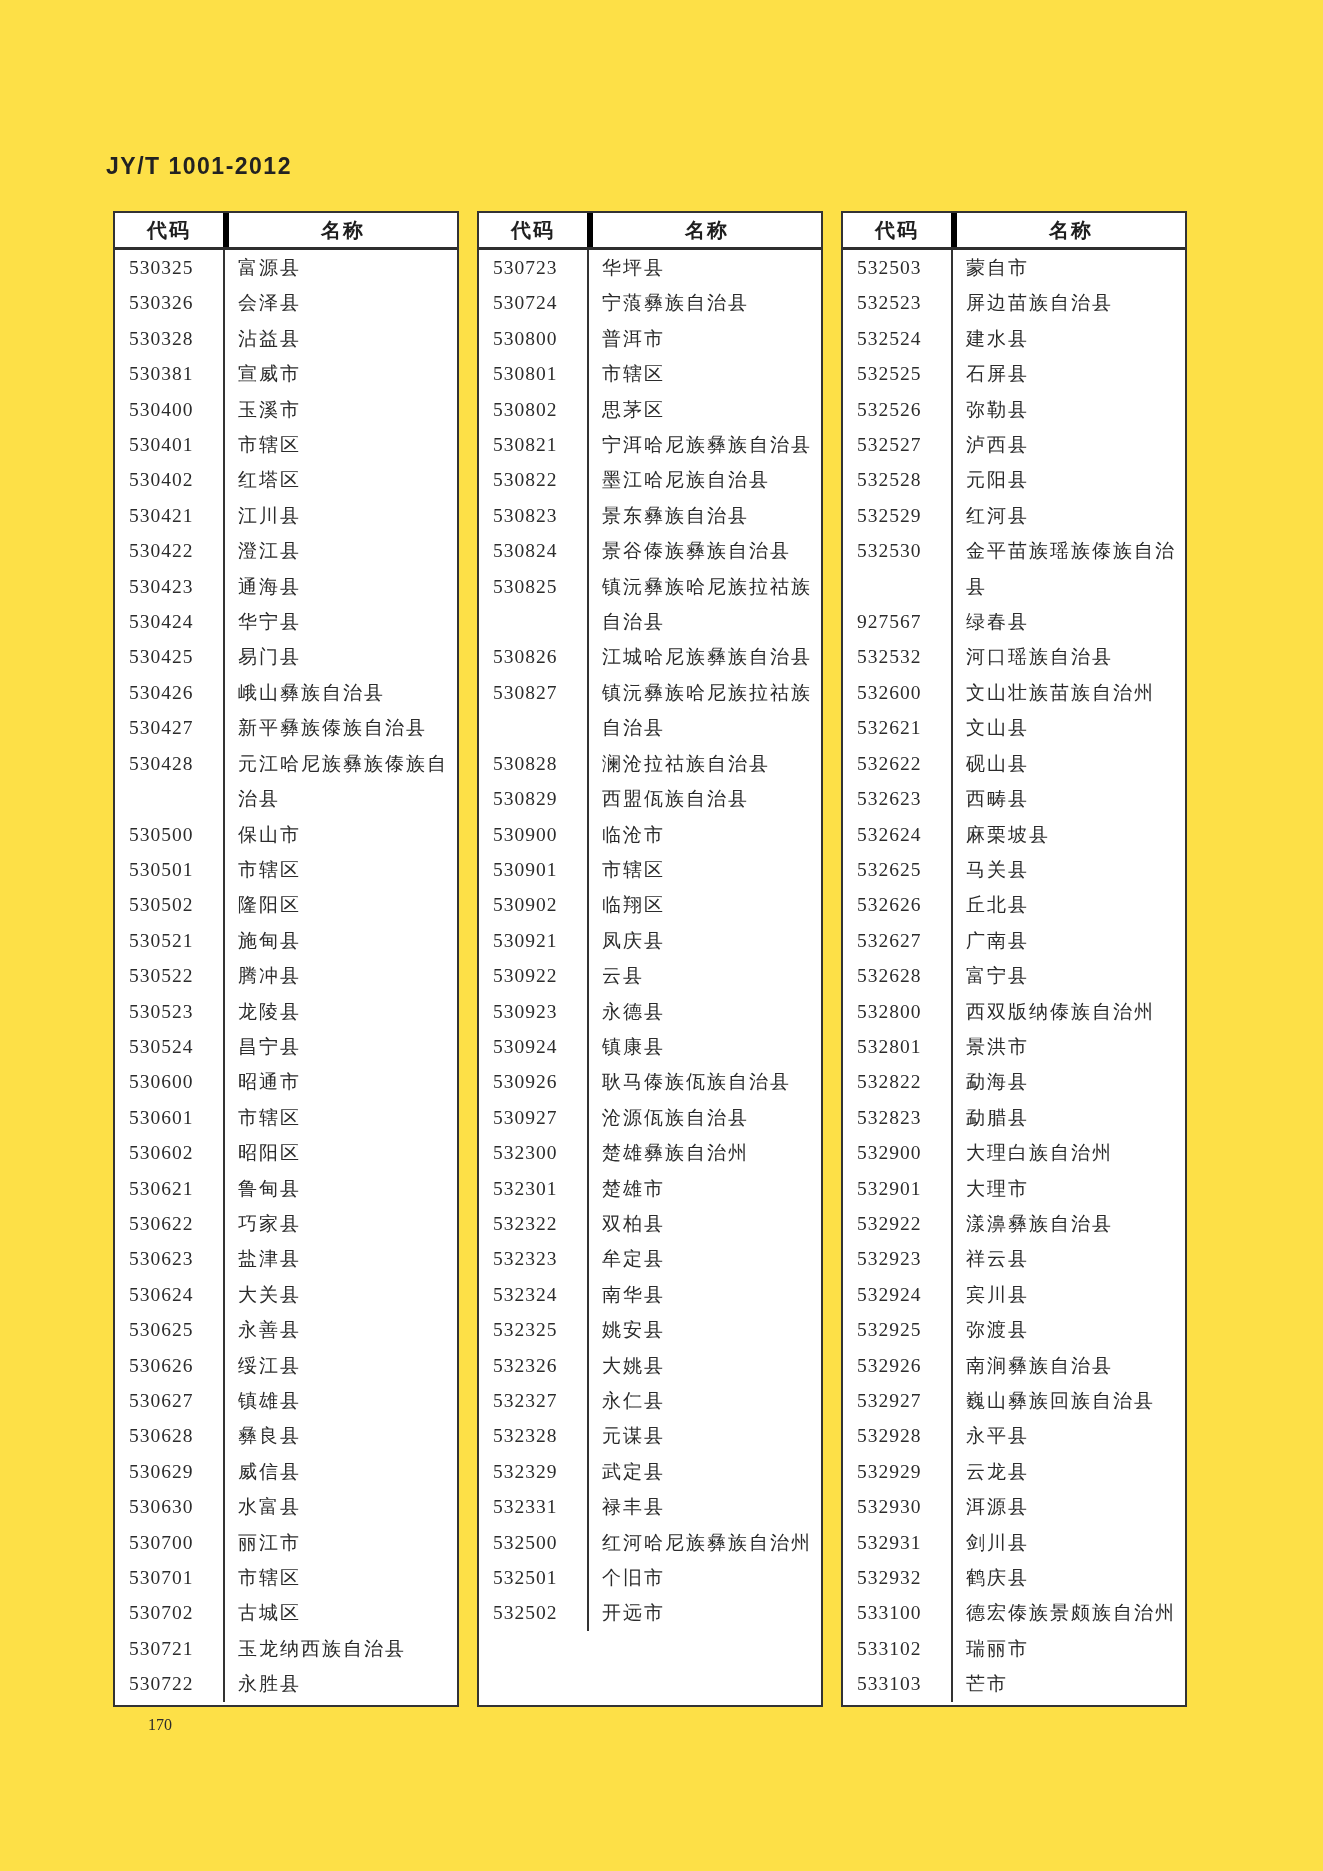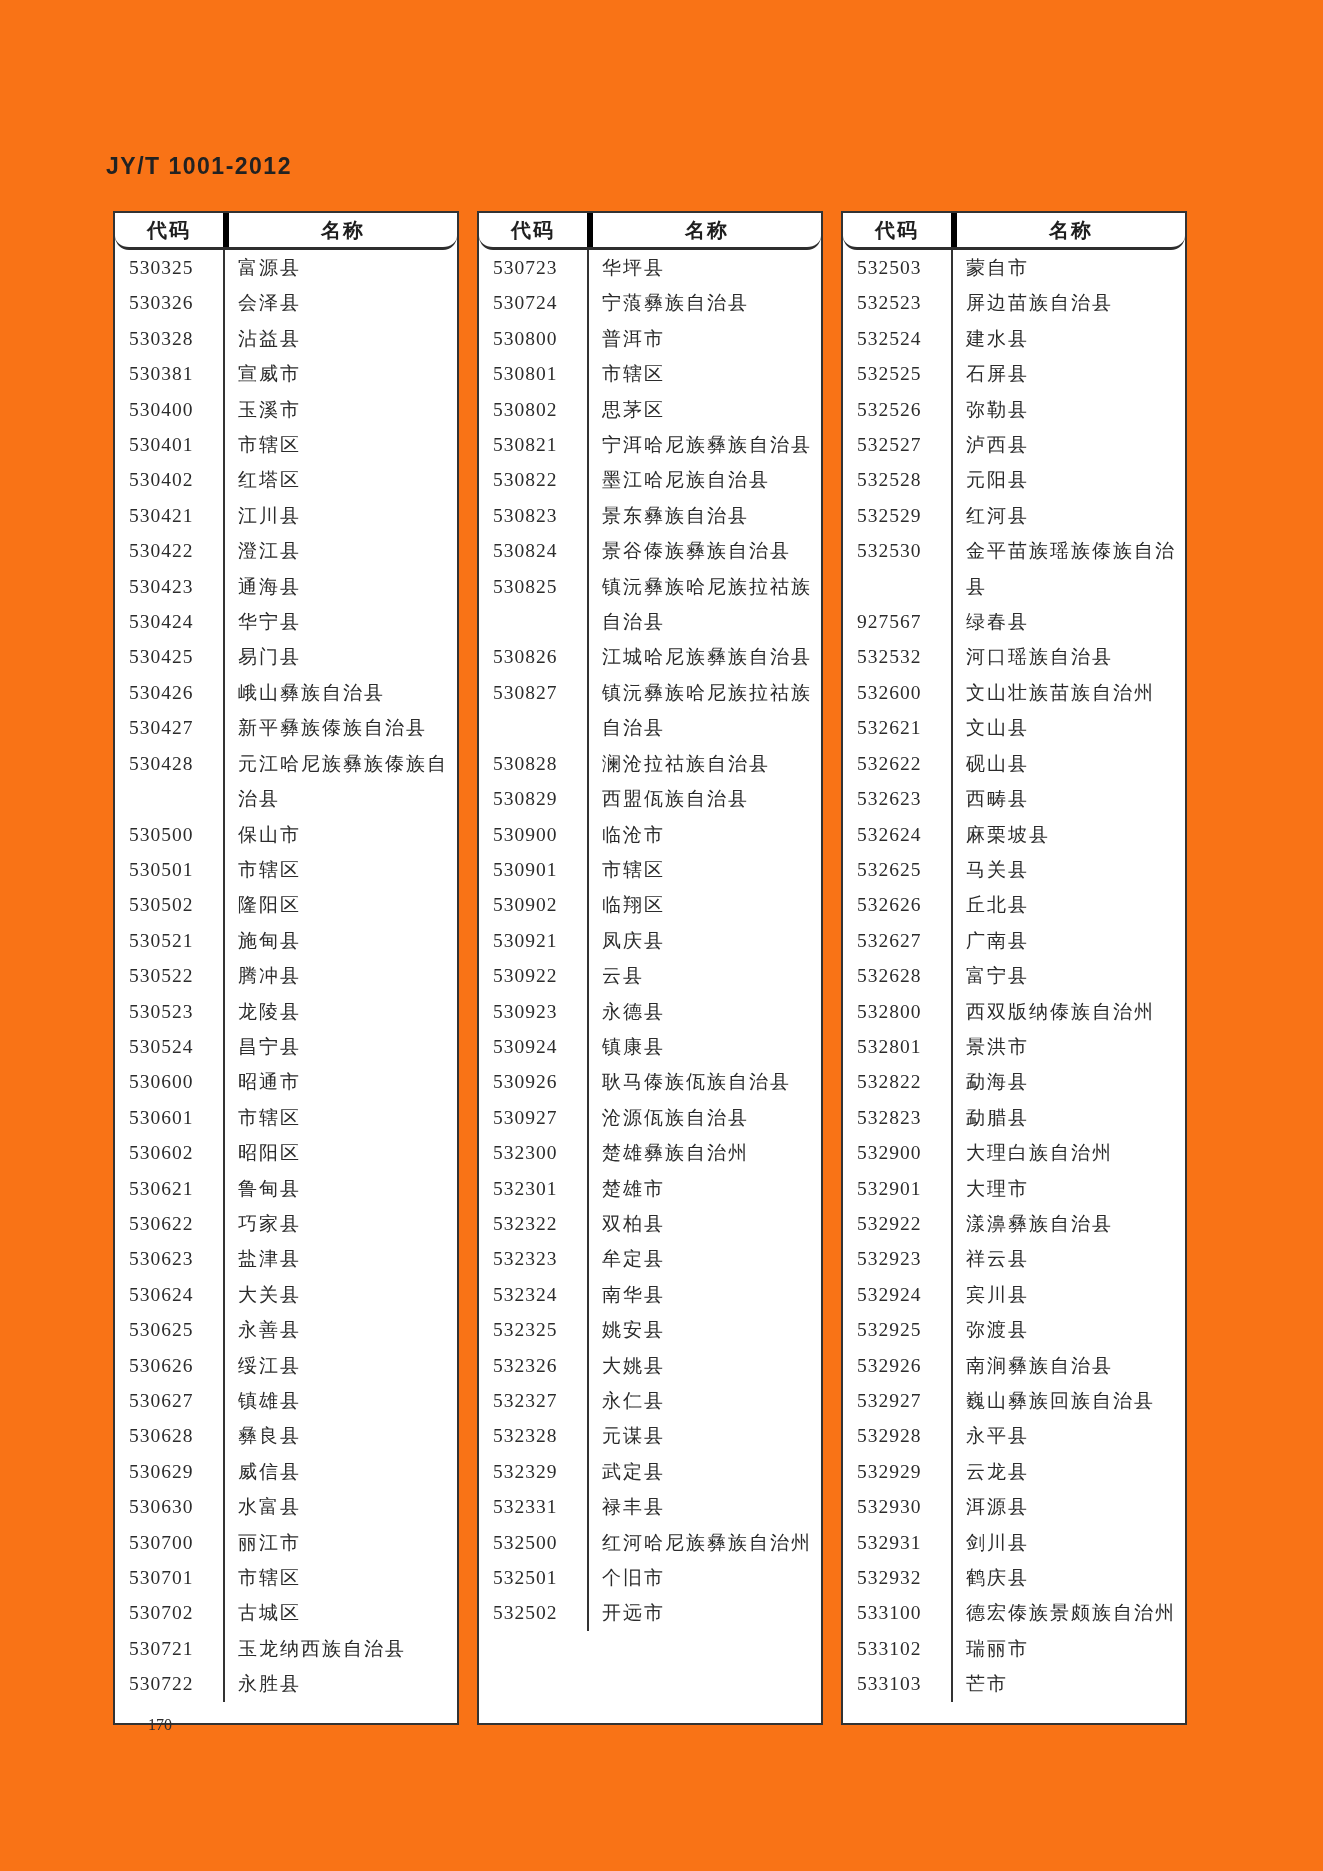--- a/index.html
+++ b/index.html
@@ -1,20 +1,20 @@
 <!DOCTYPE html>
 <html><head>
 <meta charset="utf-8">
 <style>
   * { margin:0; padding:0; box-sizing:border-box; }
   html,body { background:#ffffff; }
   .page {
     position:relative;
     width:1323px; height:1871px;
-    background:#f97316;
+    background:#fde047;
     color:#2b2b2b;
     overflow:hidden;
   }
   .doc-code {
     position:absolute;
     left:106px; top:153px;
     font-family:"Liberation Sans", sans-serif;
     font-weight:600;
     font-size:23px;
     letter-spacing:1.5px;
@@ -29,35 +29,34 @@
   .ctable {
     width:346px;
     border:2.5px solid #333333;
     background:#ffffff;
   }
   .thead {
     display:flex;
     align-items:stretch;
     height:37px;
     border-bottom:3px solid #2e2e2e;
-    border-radius:14px;
   }
   .th {
     font-family:"Liberation Sans", sans-serif;
     font-weight:bold;
     font-size:20px;
     letter-spacing:2px;
     color:#1e1e1e;
     display:flex;
     align-items:center;
     justify-content:center;
   }
   .th.code-h { width:108px; flex:none; }
   .th.name-h { flex:1; border-left:6px solid #000000; }
-  .tbody { padding-bottom:21px;border-radius:19px; }
+  .tbody { padding-bottom:3px;border-radius:19px; }
   .row { display:flex; align-items:stretch; }
   .cell-code {
     width:108px; flex:none;
     padding-left:14px;
     font-family:"Liberation Serif","DejaVu Serif",serif;
     font-size:19.5px;
     letter-spacing:1px;
     line-height:35.4px;
     color:#2b2b2b;
   }

